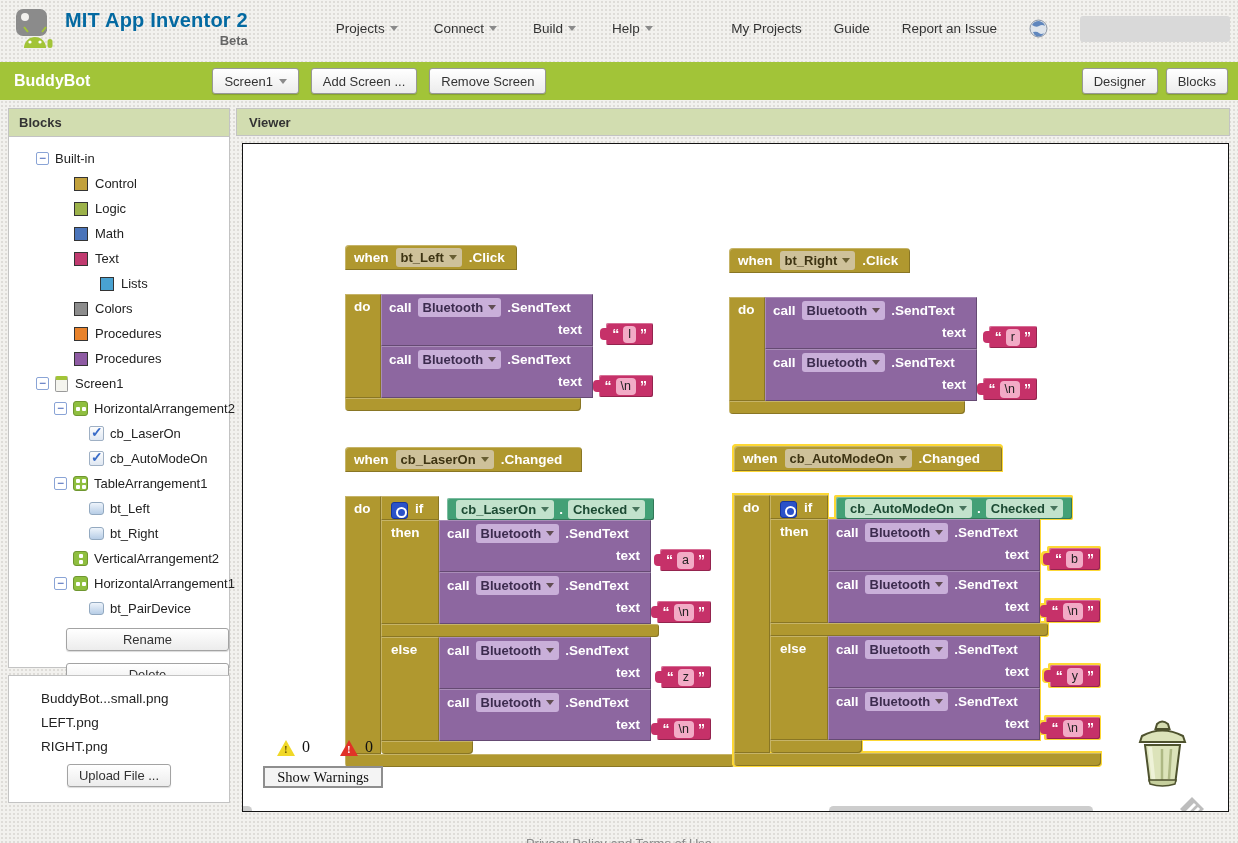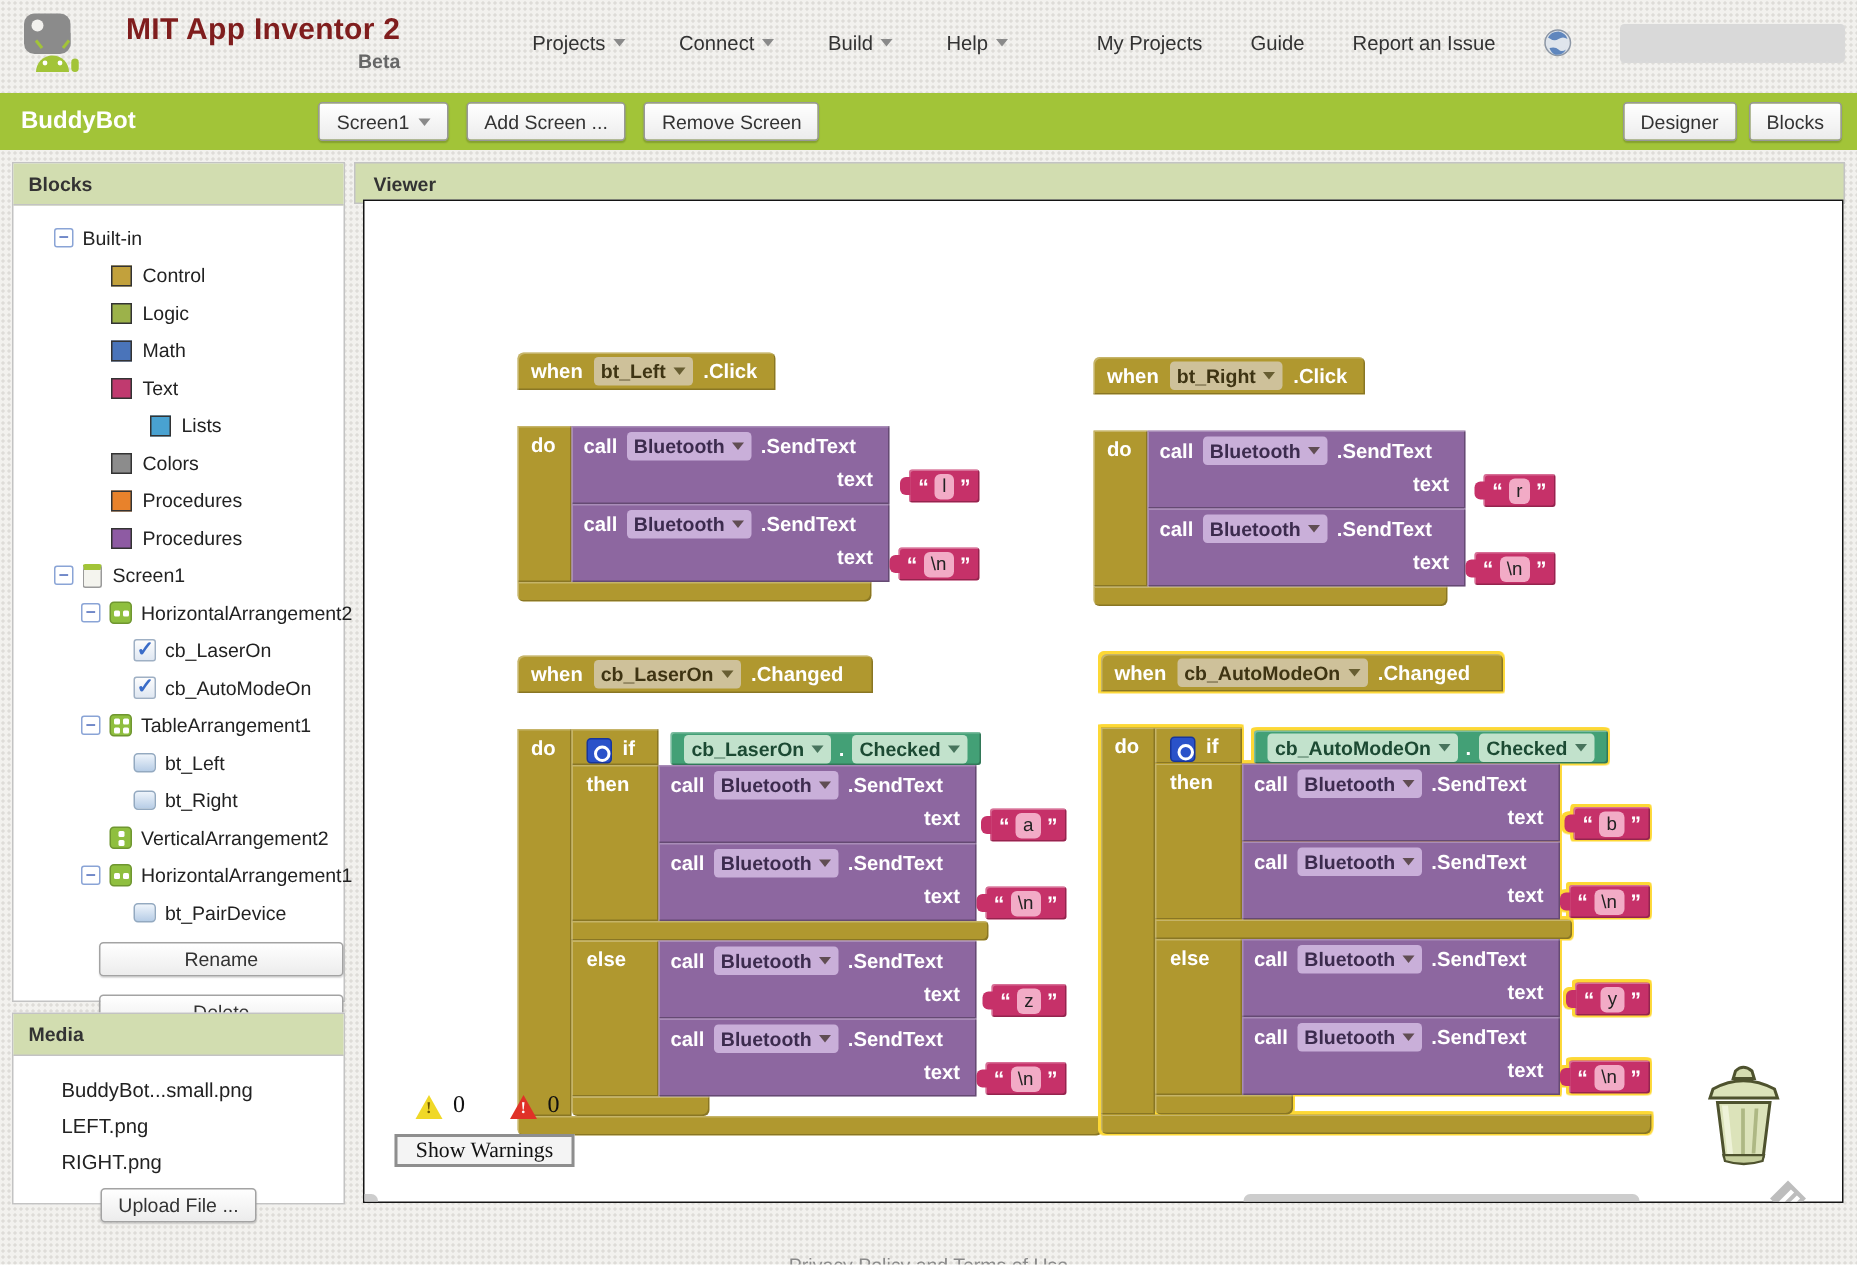--- a/index.html
+++ b/index.html
@@ -8,21 +8,21 @@
     position:relative; overflow:hidden;
     font-family:"Liberation Sans", sans-serif;
     background-color:#f2f1ee;
     background-image:radial-gradient(#dedcd8 1px, transparent 1.15px);
     background-size:4px 4px;
   }
   
   .top-header { position:absolute; left:0; top:0; width:1238px; height:57px; display:flex; align-items:center; }
   .logo-wrap { margin-left:15px; display:flex; align-items:center; }
   .title-block { margin-left:10px; }
-  .app-title { font-size:20px; font-weight:bold; color:#7f1d1d; letter-spacing:.2px;margin-left:19px; }
+  .app-title { font-size:20px; font-weight:bold; color:#0369a1; letter-spacing:.2px; }
   .app-sub { font-size:13px; font-weight:bold; color:#666; text-align:right; margin-top:1px; }
   .menus { display:flex; gap:36px; margin-left:88px; }
   .menu-item { font-size:13.5px; color:#333; display:flex; align-items:center; gap:5px; cursor:pointer; }
   .nav { margin-left:auto; display:flex; gap:32px; align-items:center; }
   .nav-link { font-size:13.5px; color:#333; cursor:pointer; }
   .globe { width:19px; height:19px; }
   .account-box { width:150px; height:26px; background:#d9d9d9; border-radius:3px; margin:0 8px 0 0; }
   .caret { width:0; height:0; border-left:4px solid transparent; border-right:4px solid transparent; border-top:5px solid #8a8a8a; display:inline-block; }
   .caret.dark { border-top-color:rgba(40,25,10,.65); }
   .caret.olive { border-top-color:rgba(70,60,15,.75); }
@@ -52,21 +52,21 @@
   .cb-ic { width:15px; height:15px; background:linear-gradient(#fdfdfd,#dfe7f2); border:1px solid #9fb0c4; border-radius:2px; margin-right:6px; position:relative; flex:0 0 auto; }
   .cb-ic::before { content:"\2713"; position:absolute; left:1px; top:-3px; color:#3a6cc8; font-size:14px; font-weight:bold; }
   .btn-ic { width:15px; height:13px; background:linear-gradient(#eef4fb,#b7cde6); border:1px solid #93a9c0; border-radius:3px; margin-right:6px; flex:0 0 auto; }
   .tree-btns { display:flex; gap:12px; margin:7px 0 0 57px;flex-direction:column; }
   .small-btn { background:linear-gradient(#ffffff,#ececec); border:1px solid #a3a3a3; border-radius:3px; font-size:13px; color:#333; padding:3px 11px; box-shadow:0 1px 1px rgba(0,0,0,.15); cursor:pointer; }
   .media-list { padding-top:10px; font-size:13.5px; color:#222; }
   .media-file { padding-left:32px; height:24px; display:flex; align-items:center; cursor:pointer; }
   .upload-btn { display:block; margin:6px auto 0; }
   
   .viewer-hd { position:absolute; left:236px; top:108px; width:994px; height:28px; background:#d2ddb0; border:1px solid #c3c3c3; font-weight:bold; font-size:13px; color:#333; display:flex; align-items:center; padding:0 12px; }
-  .canvas { position:absolute; left:242px; top:133px; width:987px; height:669px; background:#fff; border:1px solid #141414; overflow:hidden; }
+  .canvas { position:absolute; left:242px; top:143px; width:987px; height:669px; background:#fff; border:1px solid #141414; overflow:hidden; }
   
   .blk { position:absolute; font-size:13.5px; font-weight:bold; color:#fff; }
   .gold-bg { background:#b0982f; box-shadow:inset 1px 1px 0 rgba(255,255,255,.28), inset -1px -1px 0 rgba(0,0,0,.22); }
   .when-hd { height:25px; border-radius:4px 4px 0 0; display:flex; align-items:center; gap:7px; padding:0 10px 0 9px; }
   .when-body { display:flex; align-items:stretch;margin-top:24px; }
   .when-gutter { width:36px; padding:5px 0 0 9px; }
   .when-ft { height:13px; border-radius:0 0 4px 4px; }
   .stack { display:flex; flex-direction:column; }
   .call-unit { width:212px; height:52px; background:#8d67a0; box-shadow:inset 1px 1px 0 rgba(255,255,255,.25), inset -1px -1px 0 rgba(0,0,0,.28); position:relative; padding:4px 8px 0 8px; }
   .call-r1 { display:flex; align-items:center; gap:6px; }
@@ -272,21 +272,20 @@
         <span>bt_PairDevice</span>
       </div>
     <div class="tree-btns">
       <button class="small-btn">Rename</button>
       <button class="small-btn">Delete</button>
     </div>
   </div>
 </div>
 
 <div class="panel media-panel">
-  <div class="panel-hd">Media</div>
   <div class="media-list">
     <div class="media-file">BuddyBot...small.png</div>
     <div class="media-file">LEFT.png</div>
     <div class="media-file">RIGHT.png</div>
     <button class="small-btn upload-btn">Upload File ...</button>
   </div>
 </div>
 
 <div class="viewer-hd">Viewer</div>
 

